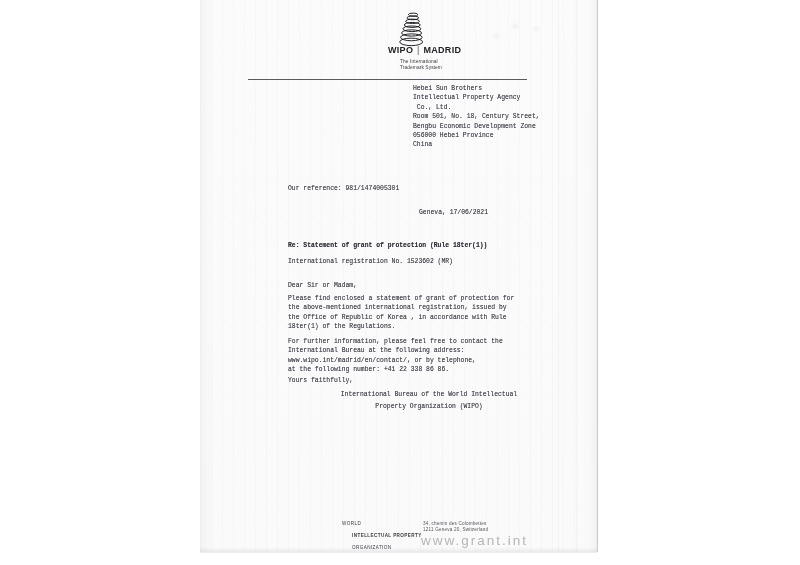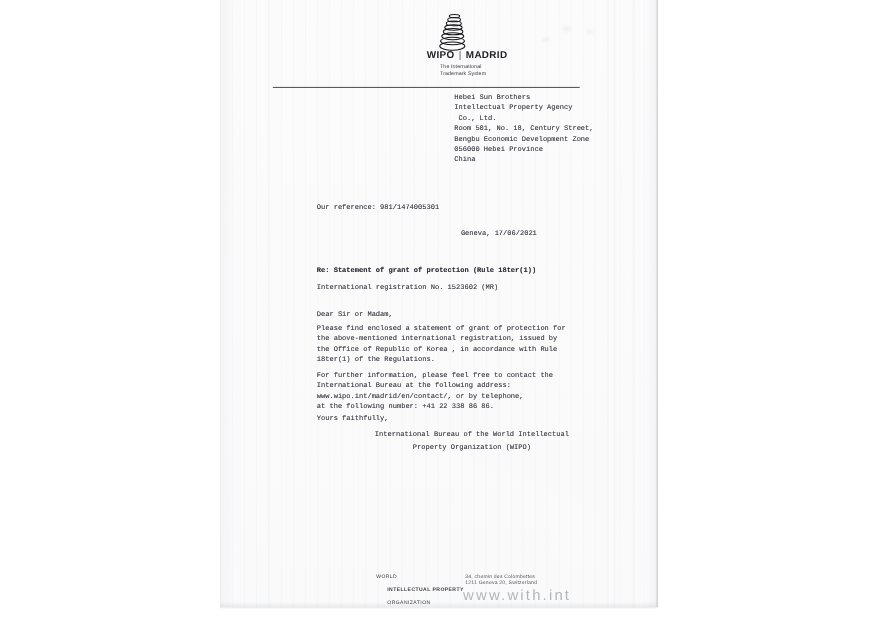--- a/index.html
+++ b/index.html
@@ -143,16 +143,16 @@
     <div class="tw signature">International Bureau of the World Intellectual
 Property Organization (WIPO)</div>
 
     <div class="foot-org"><span>WORLD</span><br>
       <span class="b">INTELLECTUAL PROPERTY</span><br>
       <span>ORGANIZATION</span></div>
 
     <div class="foot-addr">34, chemin des Colombettes
 1211 Geneva 20, Switzerland</div>
 
-    <div class="foot-web">www.with.int</div>
+    <div class="foot-web">www.grant.int</div>
 
   </div>
 </div>
 
 </body></html>

